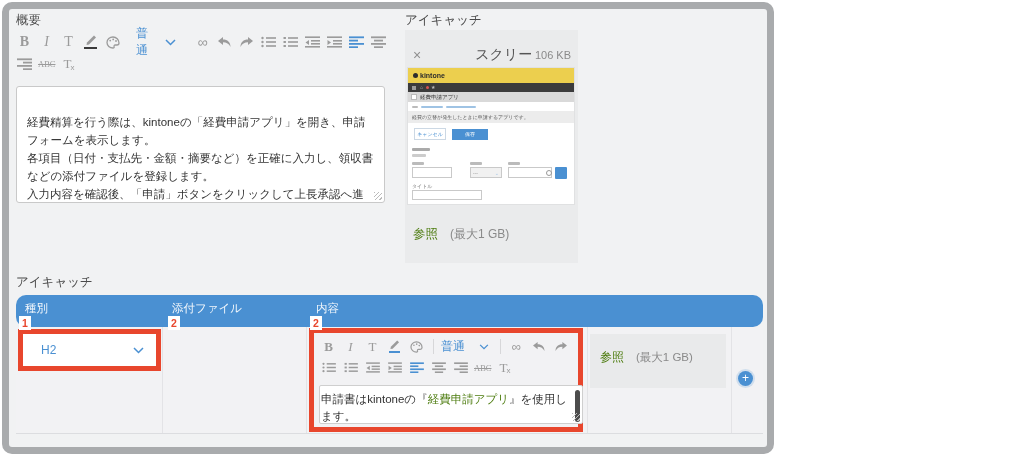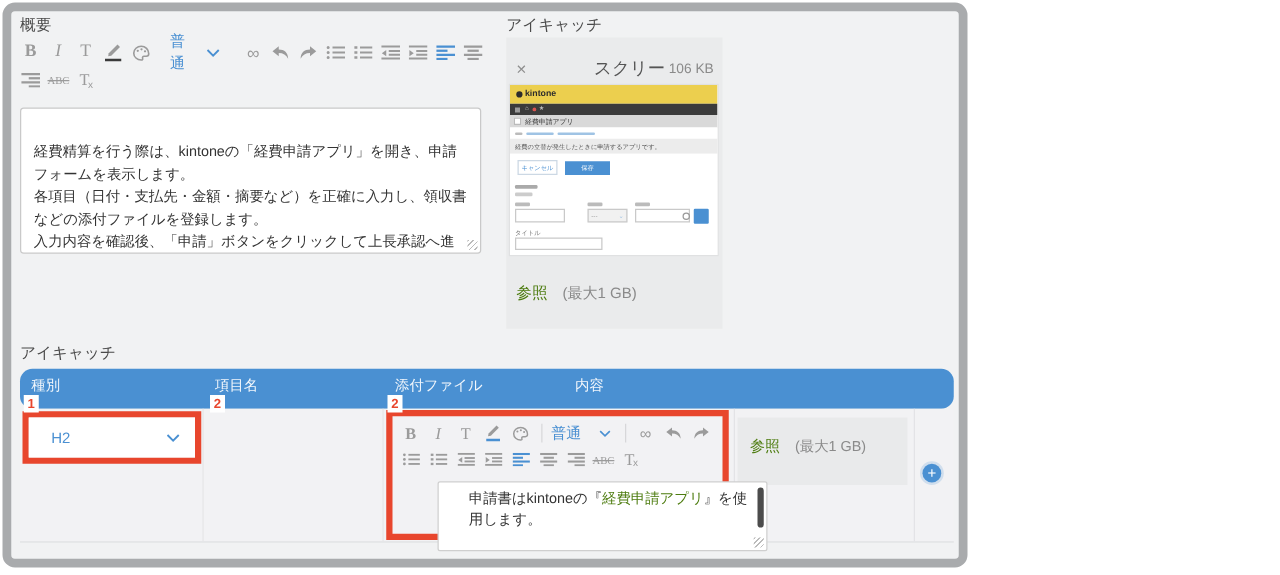--- a/index.html
+++ b/index.html
@@ -74,23 +74,23 @@
         border-bottom:1px solid #dcdde0;box-sizing:border-box;}
   .td{box-sizing:border-box;background:#f2f2f4;border-right:1px solid #e3e3e6;height:100%;}
   .redbox{position:absolute;box-sizing:border-box;border:5px solid #e8462d;z-index:3;}
   .badge{position:absolute;width:12px;height:14px;background:#fff;color:#e8462d;font-size:10.5px;
          font-weight:bold;text-align:center;line-height:14px;z-index:4;}
   .sel{width:100%;height:100%;background:#fff;display:flex;align-items:center;justify-content:space-between;
        padding:0 12px 0 18px;box-sizing:border-box;}
   .sel-val{color:#4a90d2;font-size:12px;}
   .cell-input{width:100%;height:100%;border:0;background:#fff;font-size:11.5px;color:#333;
        padding:0 8px;box-sizing:border-box;font-family:"Liberation Sans","DejaVu Sans",sans-serif;}
-  .cell-edit-content{position:absolute;left:5px;top:52px;width:264px;height:56px;background:#fff;
-       border:1px solid #cfcfcf;border-radius:2px;box-sizing:border-box;padding:5px 12px 0 24px;
-       font-size:11.5px;line-height:17px;color:#333;overflow:hidden;margin-left:31px;}
+  .cell-edit-content{position:absolute;left:5px;top:52px;width:264px;height:39px;background:#fff;
+       border:1px solid #cfcfcf;border-radius:2px;box-sizing:border-box;padding:5px 12px 0 1px;
+       font-size:11.5px;line-height:17px;color:#333;overflow:hidden;}
   .scroll-thumb{position:absolute;right:2px;top:4px;width:5px;height:32px;background:#4c4c4c;border-radius:3px;}
   .upload-box{position:absolute;left:590px;top:334px;width:136px;height:54px;background:#e9eaeb;}
   .upload-box .inner{position:absolute;left:10px;top:15px;display:flex;align-items:baseline;gap:12px;}
   .upload-box .link{font-size:12px;}
   .upload-box .gray-note{font-size:11.5px;}
   .addbtn{position:absolute;left:738px;top:371px;width:15px;height:15px;border-radius:50%;background:#4a90d2;
           color:#fff;font-size:12px;line-height:14px;text-align:center;box-shadow:0 0 0 2px rgba(74,144,210,0.2);}
   .callout{position:absolute;left:757px;top:338px;width:256px;height:83px;background:#f8e3cc;z-index:6;
            display:flex;align-items:center;justify-content:center;font-size:31px;font-weight:bold;color:#e0371d;}
 </style>
@@ -279,21 +279,20 @@
     <div class="browse-row">
       <span class="link">参照</span>
       <span class="gray-note">(最大1 GB)</span>
     </div>
   </div>
 
   <div class="sec-label" style="left:16px;top:274px;">アイキャッチ</div>
 
   <div class="thead">
     <div class="th" style="width:147px;">種別</div>
-    <div class="th" style="width:144px;">項目名</div>
     <div class="th" style="width:144px;">添付ファイル</div>
     <div class="th" style="width:281px;">内容</div>
     <div class="th" style="width:31px;"></div>
   </div>
 
   <div class="trow">
     <div class="td" style="width:147px;"></div>
     <div class="td" style="width:144px;"></div>
     <div class="td" style="width:281px;"></div>
     <div class="td" style="width:144px;"></div>

